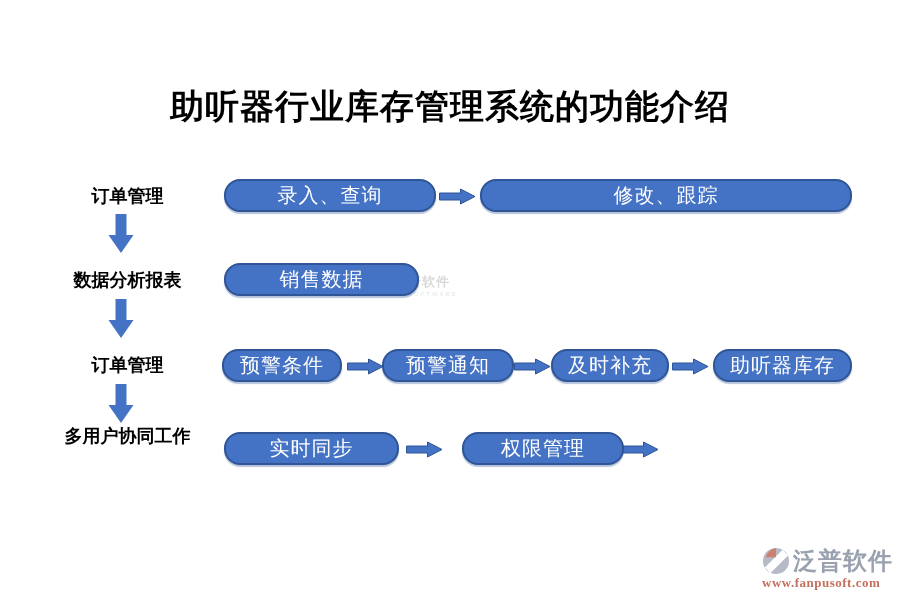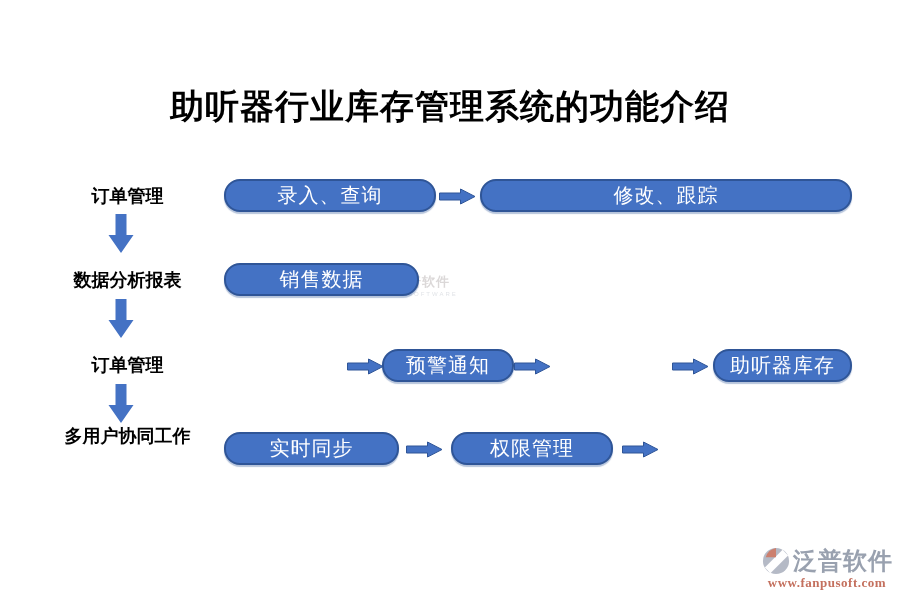--- a/index.html
+++ b/index.html
@@ -40,21 +40,21 @@
   }
   .watermark .wm-text{display:flex;flex-direction:column;line-height:12px;}
   .watermark .wm-brand{font-size:13px;font-weight:bold;color:#8a7f7f;letter-spacing:1px;}
   .watermark .wm-sub{font-size:6px;color:#9aa3b0;letter-spacing:2px;padding-left:14px;}
   .footer-logo{
     position:absolute;left:762px;top:547px;width:138px;z-index:3;
     font-family:"Liberation Serif","DejaVu Serif",serif;
   }
   .footer-top{display:flex;align-items:center;gap:3px;}
   .footer-brand{font-size:24px;font-weight:bold;color:var(--brand-gray);letter-spacing:1px;line-height:28px;}
-  .footer-url{font-size:13px;font-weight:bold;color:var(--url-color);letter-spacing:0.5px;margin-top:0px;text-align:center;width:130px;}
+  .footer-url{font-size:13px;font-weight:bold;color:var(--url-color);letter-spacing:0.5px;margin-top:0px;width:130px;}
 </style>
 </head>
 <body>
 
 <div class="canvas">
 
   <h1 class="title">助听器行业库存管理系统的功能介绍</h1>
 
   <div class="row-label" style="top:183px">订单管理</div>
   <div class="row-label" style="top:267px">数据分析报表</div>
@@ -84,37 +84,39 @@
       <circle cx="15" cy="15" r="14" fill="#a9afbd"></circle>
       <path d="M3 22 L22 3 L28 9 L9 28 Z" fill="#ffffff"></path>
       <path d="M4 11 A14 14 0 0 1 15 1 L15 11 Z" fill="#c46a57"></path>
     </svg>
     <span class="wm-text">
       <span class="wm-brand">泛普软件</span>
       <span class="wm-sub">SOFTWARE</span>
     </span>
   </div>
 
+  <div class="box" style="top:349px;left:222px;width:120px">预警条件</div>
   <svg class="h-arrow" style="left:347px;top:358px" width="37" height="17" viewBox="0 0 37 17">
       <polygon points="0.5,5 21.5,5 21.5,1 36,8.5 21.5,16 21.5,12 0.5,12" fill="var(--arrow)" stroke="var(--box-border)" stroke-width="1"></polygon>
     </svg>
   <div class="box" style="top:349px;left:382px;width:132px">预警通知</div>
   <svg class="h-arrow" style="left:514px;top:358px" width="37" height="17" viewBox="0 0 37 17">
       <polygon points="0.5,5 21.5,5 21.5,1 36,8.5 21.5,16 21.5,12 0.5,12" fill="var(--arrow)" stroke="var(--box-border)" stroke-width="1"></polygon>
     </svg>
+  <div class="box" style="top:349px;left:551px;width:118px">及时补充</div>
   <svg class="h-arrow" style="left:672px;top:358px" width="37" height="17" viewBox="0 0 37 17">
       <polygon points="0.5,5 21.5,5 21.5,1 36,8.5 21.5,16 21.5,12 0.5,12" fill="var(--arrow)" stroke="var(--box-border)" stroke-width="1"></polygon>
     </svg>
   <div class="box" style="top:349px;left:713px;width:139px">助听器库存</div>
 
   <div class="box" style="top:432px;left:224px;width:175px">实时同步</div>
   <svg class="h-arrow" style="left:406px;top:441px" width="37" height="17" viewBox="0 0 37 17">
       <polygon points="0.5,5 21.5,5 21.5,1 36,8.5 21.5,16 21.5,12 0.5,12" fill="var(--arrow)" stroke="var(--box-border)" stroke-width="1"></polygon>
     </svg>
-  <div class="box" style="top:432px;left:451px;width:162px">权限管理</div>
+  <div class="box" style="top:432px;left:462px;width:162px">权限管理</div>
   <svg class="h-arrow" style="left:622px;top:441px" width="37" height="17" viewBox="0 0 37 17">
       <polygon points="0.5,5 21.5,5 21.5,1 36,8.5 21.5,16 21.5,12 0.5,12" fill="var(--arrow)" stroke="var(--box-border)" stroke-width="1"></polygon>
     </svg>
 
   <div class="footer-logo">
     <div class="footer-top">
       <svg width="28" height="28" viewBox="0 0 30 30" style="opacity:0.85">
         <circle cx="15" cy="15" r="14" fill="#a9afbd"></circle>
         <path d="M3 22 L22 3 L28 9 L9 28 Z" fill="#ffffff"></path>
         <path d="M4 11 A14 14 0 0 1 15 1 L15 11 Z" fill="#c46a57"></path>

